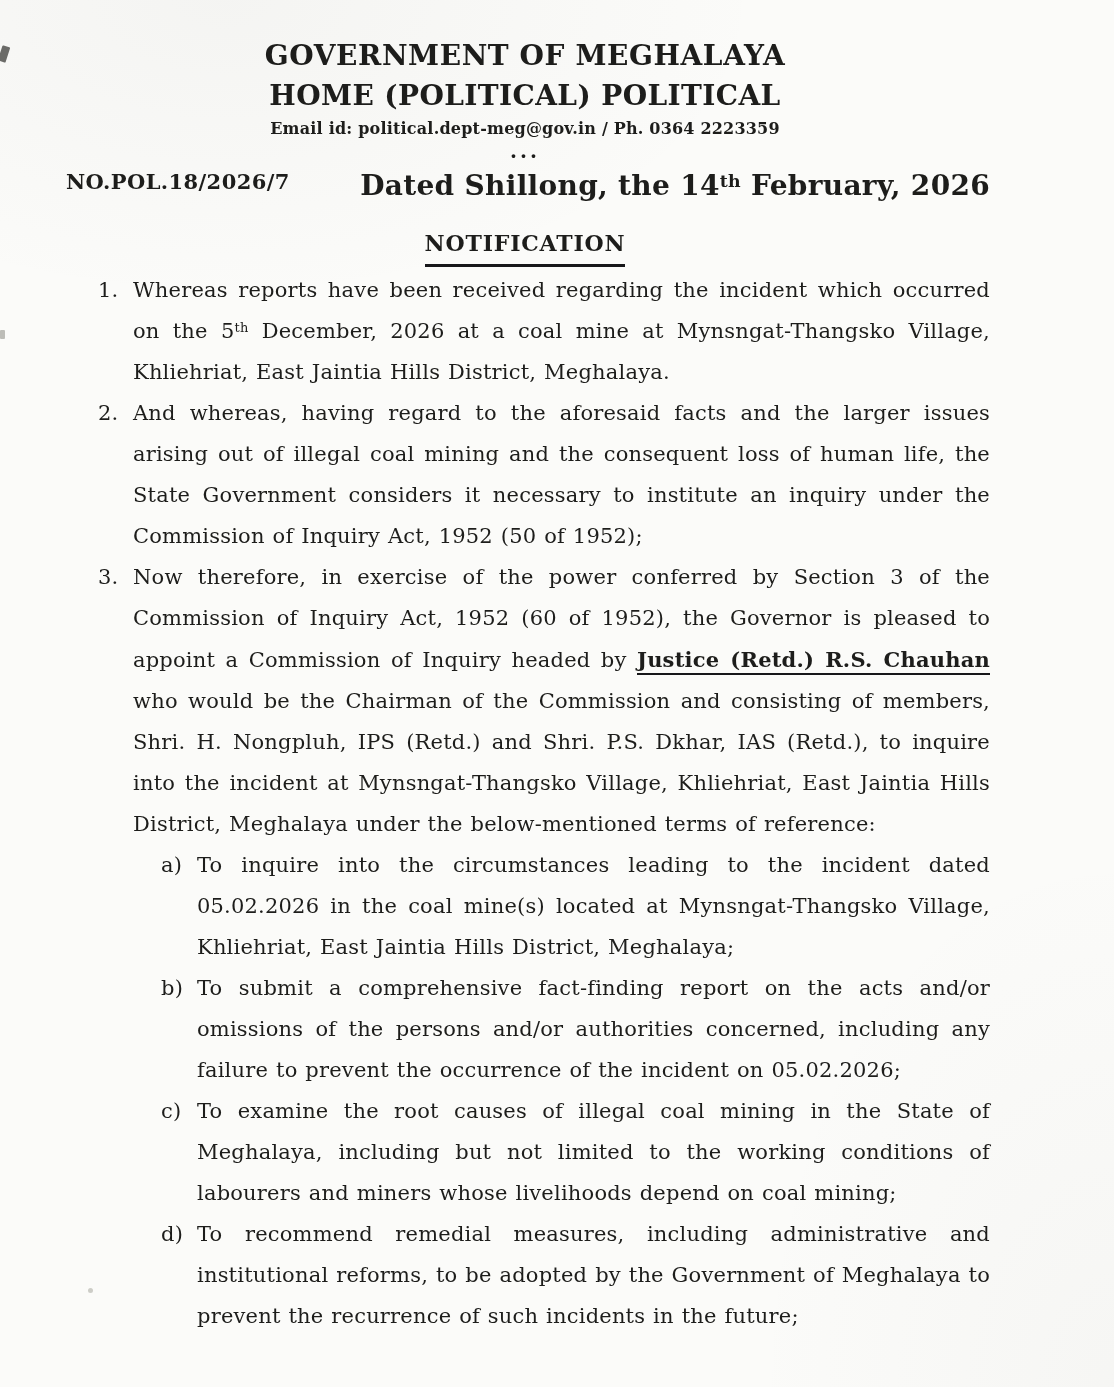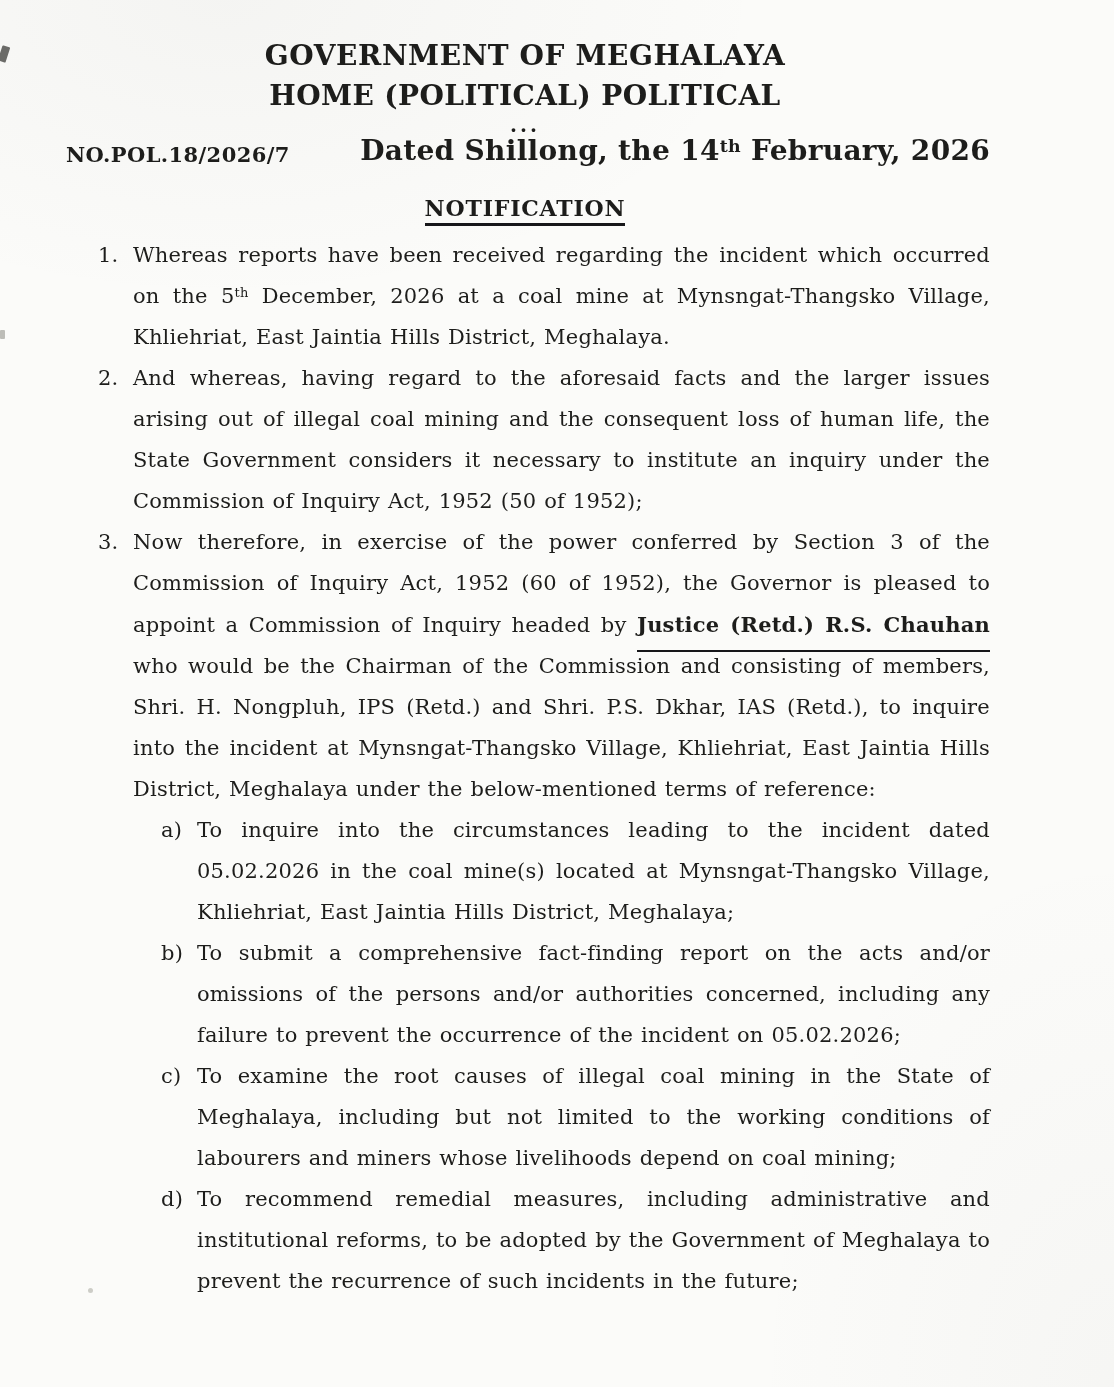--- a/index.html
+++ b/index.html
@@ -16,21 +16,21 @@
       radial-gradient(ellipse 900px 500px at 20% 0%, rgba(120,120,115,0.05), rgba(0,0,0,0) 60%),
       radial-gradient(ellipse 600px 900px at 100% 100%, rgba(120,120,115,0.04), rgba(0,0,0,0) 60%),
       #fbfbf9;
     overflow: hidden;
     font-family: "DejaVu Serif", "Liberation Serif", serif;
     color: #1d1d1b;
   }
   
   .letterhead {
     padding-top: 36px;
-    margin: 0 124px 0 60px;
+    margin: 0 124px 9px 60px;
     text-align: center;
   }
   .org-title {
     font-size: 28px;
     font-weight: bold;
     letter-spacing: 0.6px;
     line-height: 40px;
   }
   .dept-title {
     font-size: 28px;
@@ -53,21 +53,21 @@
   .orders-heading {
     font-size: 22px;
     font-weight: bold;
     letter-spacing: 0.6px;
     line-height: 32px;
   }
   
   .ref-row {
     display: flex;
     justify-content: space-between;
-    align-items: flex-end;
+    align-items: flex-start;
     margin: 0 124px 0 66px;
     font-weight: bold;
     gap: 18px;
   }
   .ref-no   { font-size: 21px; letter-spacing: 0.4px; }
   .date-line{ font-size: 28px; letter-spacing: 0.3px; }
   .date-line sup, .para sup {
     font-size: 0.62em;
     vertical-align: 0.45em;
     line-height: 0;
@@ -76,21 +76,21 @@
   .notif-wrap {
     text-align: center;
     margin: 26px 124px 0 60px;
     line-height: 30px;
   }
   .notif-heading {
     font-size: 22px;
     font-weight: bold;
     letter-spacing: 0.8px;
     border-bottom: 3px solid #17171a;
-    padding-bottom: 2px;
+    padding-bottom: 8px;
   }
   
   .bodytext {
     margin: 9px 124px 0 60px;
     font-size: 21px;
     line-height: 41px;
     letter-spacing: 0.2px;
     word-spacing: 1px;
     text-align: justify;
   }
@@ -108,21 +108,21 @@
     padding-left: 137px;
   }
   .term .term-label {
     position: absolute;
     left: 101px;
     top: 0;
   }
   .bold-name {
     font-weight: bold;
     border-bottom: 2.5px solid #17171a;
-    padding-bottom: 13px;
+    padding-bottom: 1px;
   }
   
   .speck { position: absolute; pointer-events: none; }
   .speck-1 {
     left: 0; top: 46px; width: 8px; height: 16px;
     background: #3c3c38; transform: rotate(18deg);
     opacity: 0.75; border-radius: 1px;
   }
   .speck-2 {
     left: 0; top: 330px; width: 5px; height: 9px;
@@ -138,20 +138,21 @@
 
 <div class="page">
 
   <div class="speck speck-1"></div>
   <div class="speck speck-2"></div>
   <div class="speck speck-3"></div>
 
   <header class="letterhead">
     <div class="org-title">GOVERNMENT OF MEGHALAYA</div>
     <div class="dept-title">HOME (POLITICAL) POLITICAL</div>
+    <div class="contact-line">Email id: political.dept-meg@gov.in / Ph. 0364 2223359</div>
     <div class="dots-sep">...</div>
   </header>
 
   <div class="ref-row">
     <span class="ref-no">NO.POL.18/2026/7</span>
     <span class="date-line"><span>Dated Shillong, the 14</span><sup>th</sup><span> February, 2026</span></span>
   </div>
 
   <div class="notif-wrap">
     <span class="notif-heading">NOTIFICATION</span>

